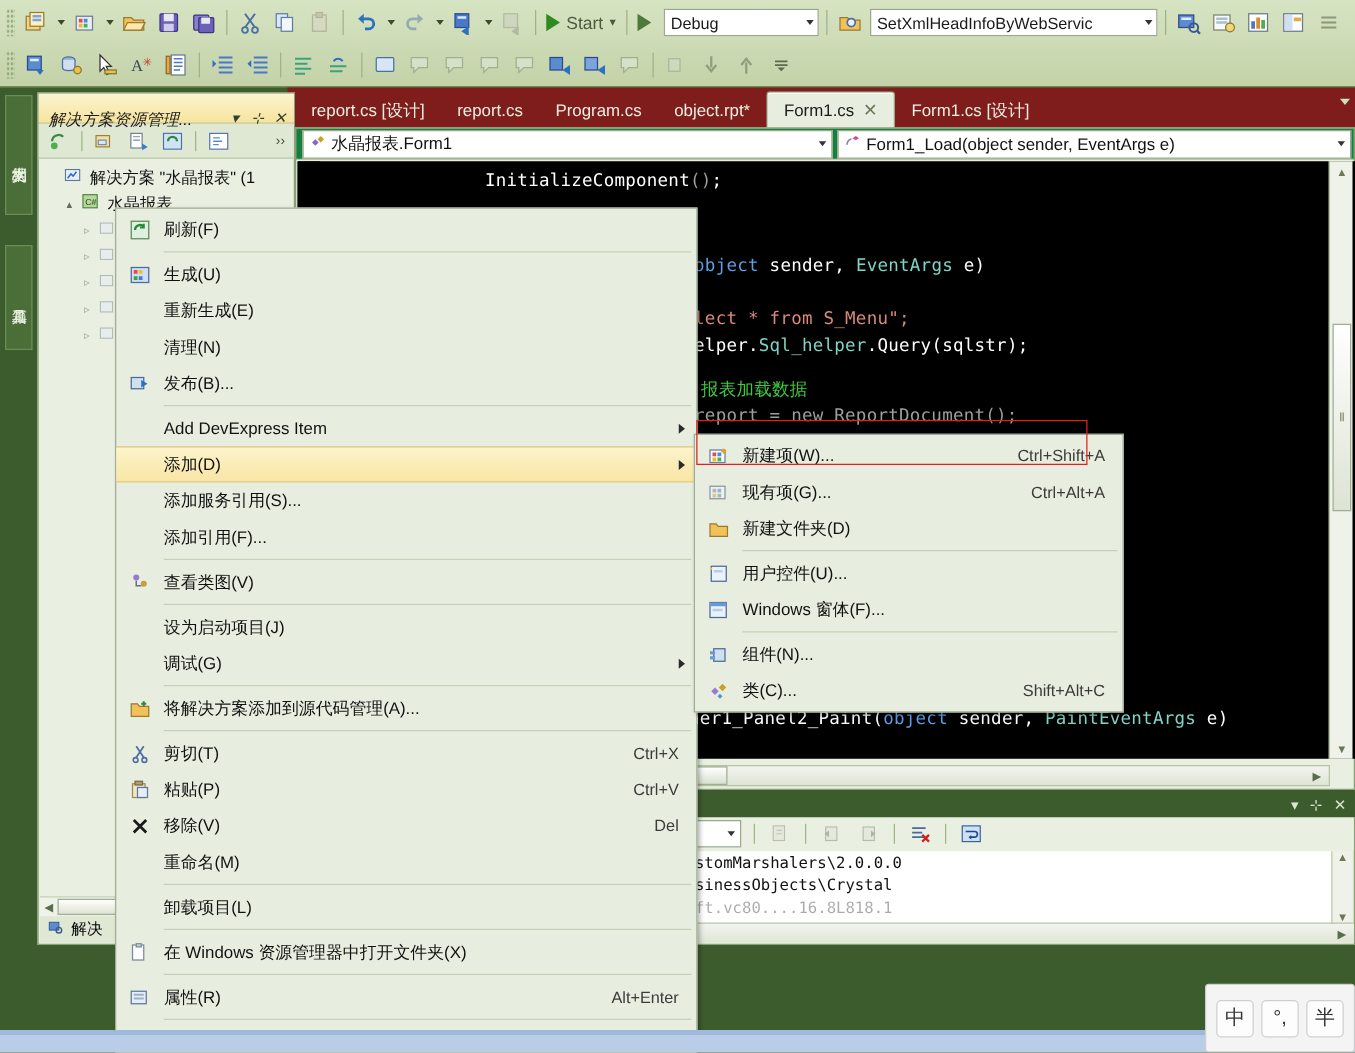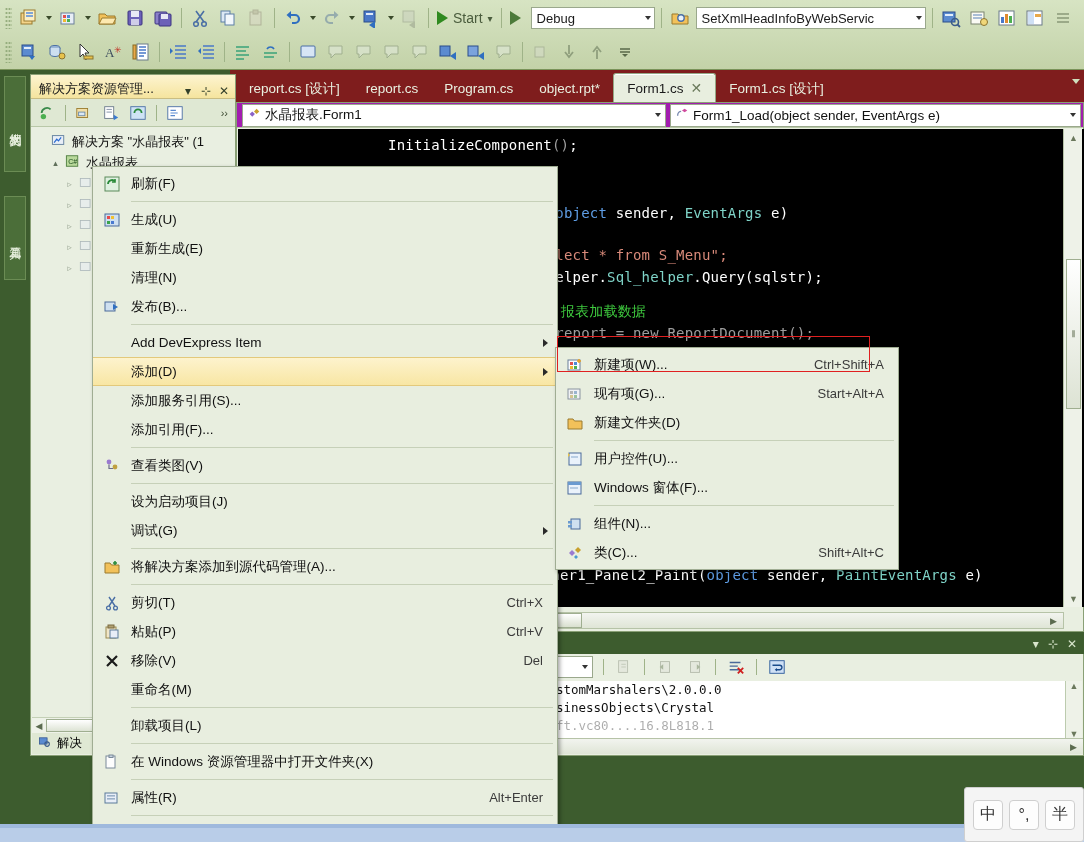--- a/index.html
+++ b/index.html
@@ -66,22 +66,23 @@
   .tabbar .tb-scroll { position:absolute; right:4px; top:9px; width:0;height:0;
     border-left:4px solid transparent;border-right:4px solid transparent;border-top:5px solid #cfe0bd; }
 
   
   .sol-panel {
     position:absolute; left:30px; top:74px; width:206px; height:682px;
     background:#e9efe1; border:1px solid #8aa076;
   }
   .sol-title {
     height:24px; background:linear-gradient(to bottom,#fdf4d0,#f5e49e);
-    display:flex; align-items:flex-end; padding:0 4px 0 8px; gap:4px;
+    display:flex; align-items:flex-start; padding:12px 4px 0 8px; gap:4px;
     border-bottom:1px solid #c9bd83;
+    font-style:italic;
   }
   .sol-title .t { flex:1; font-size:13px; color:#1a1a1a; white-space:nowrap; overflow:hidden; }
   .sol-title .ic { color:#33402a; font-size:12px; width:14px; text-align:center; }
   .sol-tb { height:28px; background:#dfe8d3; display:flex; align-items:center; padding:0 3px; gap:1px;
     border-bottom:1px solid #b9c8a8; }
   .sol-tb .tbtn { width:24px;height:24px; }
   .sol-tree { padding:4px 0 0 4px; font-size:13px; color:#111; }
   .tr-row { display:flex; align-items:center; height:21px; gap:3px; white-space:nowrap; }
   .tr-exp { width:13px; text-align:center; color:#60705a; font-size:9px; }
   .tr-lbl { overflow:hidden; }
@@ -97,21 +98,21 @@
   .vstrip { position:absolute; left:0; top:72px; width:30px; height:700px; background:#3d5c2e; }
   .vtab { width:22px; margin:4px auto 0; background:#4b6e39; border:1px solid #6b8c54;
     color:#eaf2e1; font-size:12px; writing-mode:vertical-rl; text-orientation:upright;
     padding:5px 2px; display:flex; align-items:center; justify-content:center; letter-spacing:0px; }
 
   
   .editor {
     position:absolute; left:236px; top:102px; width:848px; height:530px;
     background:#e9efe1; border:1px solid #8aa076;
   }
-  .nav-row { height:25px; display:flex; align-items:center; background:#a21caf; border-bottom:1px solid #b9c8a8; }
+  .nav-row { height:25px; display:flex; align-items:center; background:#15803d; border-bottom:1px solid #b9c8a8; }
   .nav-combo { height:23px; display:flex; align-items:center; gap:4px; padding:0 4px;
     background:#fff; border:1px solid #9aa88c; position:relative; font-size:13.5px; color:#111; }
   .nav-combo.left { width:424px; margin-left:5px; }
   .nav-combo.right { flex:1; margin:0 2px 0 4px; }
   .nav-combo .cb-arrow { position:absolute; right:4px; top:50%; transform:translateY(-50%);
     width:0;height:0;border-left:3.5px solid transparent;border-right:3.5px solid transparent;border-top:4px solid #333; }
   .code-pane { position:absolute; left:1px; top:26px; width:846px; height:478px; background:#000; overflow:hidden; }
   .gutter { position:absolute; left:0; top:0; width:18px; height:100%; background:#000; }
   .code-line { position:absolute; white-space:pre; font-family:"DejaVu Sans Mono","Liberation Mono",monospace;
     font-size:14px; color:#ffffff; letter-spacing:0.2px; }
@@ -941,21 +942,21 @@
         <span class="icon">
           <svg width="16" height="16" viewBox="0 0 16 16">
             <rect x="1" y="3" width="12" height="10" fill="#f0f2f5" stroke="#8a94a0"></rect>
             <rect x="3" y="5" width="3" height="3" fill="#b5b5b5"></rect>
             <rect x="7" y="5" width="3" height="3" fill="#9ab4cf"></rect>
             <rect x="3" y="9" width="3" height="3" fill="#d7c58f"></rect>
             <rect x="7" y="9" width="3" height="3" fill="#9cc49c"></rect>
           </svg>
         </span>
         <span class="lbl">现有项(G)...</span>
-        <span class="acc">Start+Alt+A</span>
+        <span class="acc">Ctrl+Alt+A</span>
       </div>
       <div class="mi">
         <span class="icon">
           <svg width="16" height="16" viewBox="0 0 16 16">
             <path d="M1 4h5l1.5 2H15v8H1z" fill="#f2c15a" stroke="#9a7b2e"></path>
           </svg>
         </span>
         <span class="lbl">新建文件夹(D)</span>
       </div>
       <div class="msep"></div>

